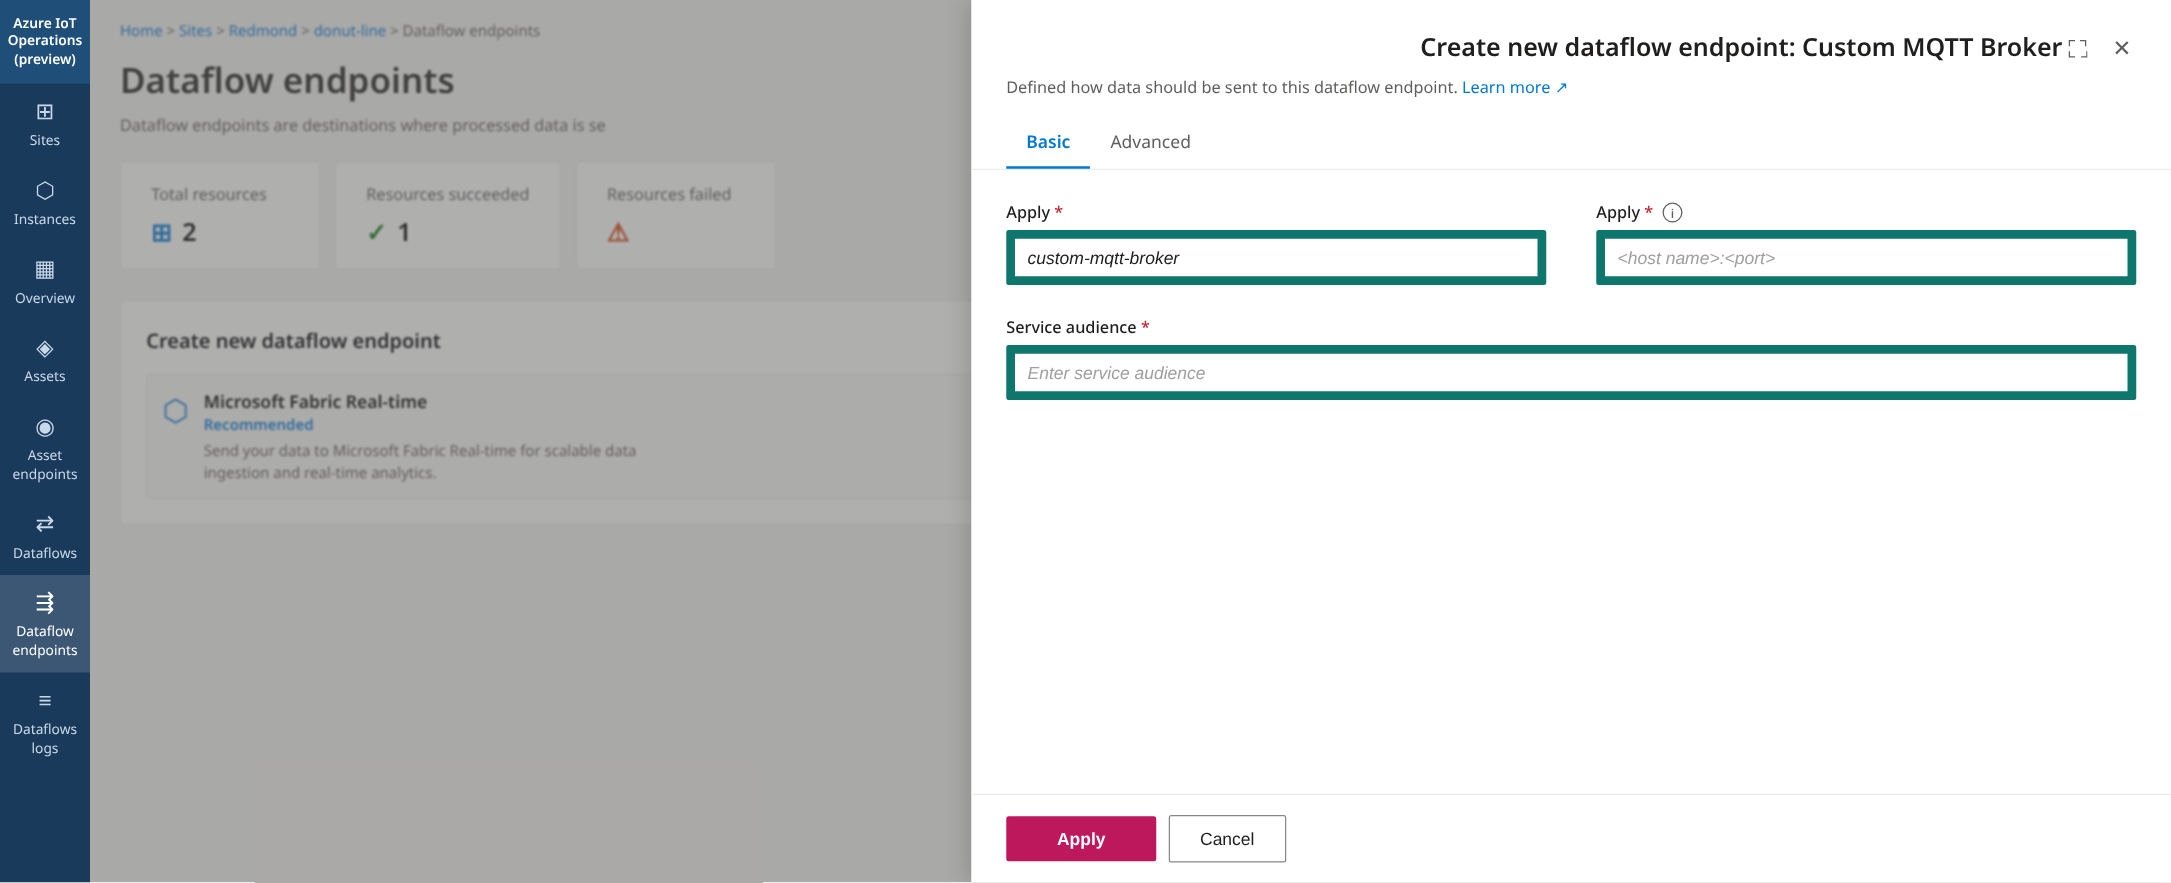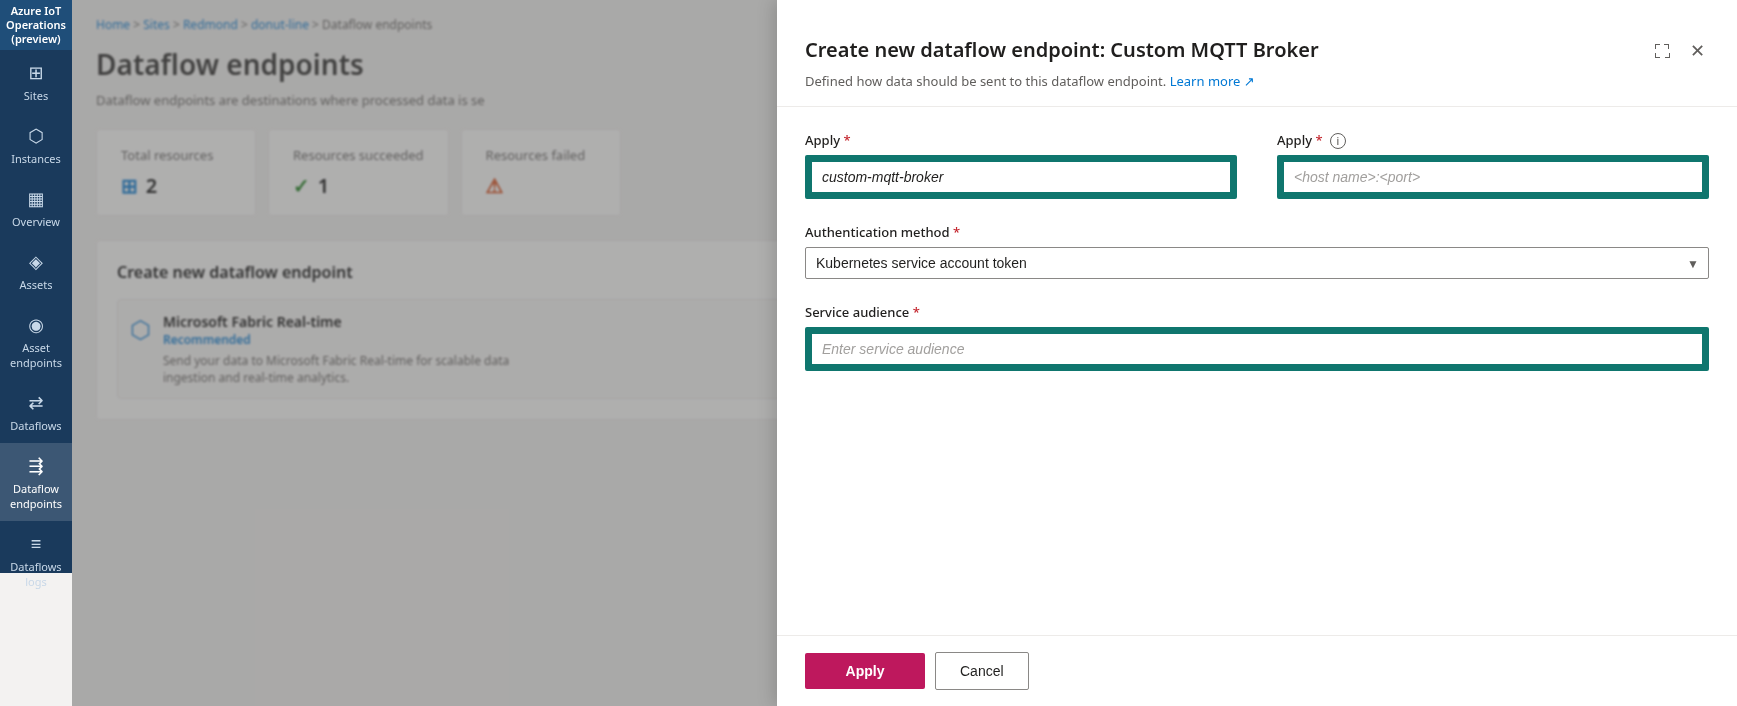--- a/index.html
+++ b/index.html
@@ -7,21 +7,21 @@
 
     
     .sidebar {
       width: 72px;
       background: #1a3a5c;
       display: flex;
       flex-direction: column;
       align-items: center;
       padding-top: 0;
       flex-shrink: 0;
-      height: 573px;
+      height: 706px;
     }
     .sidebar-header {
       width: 100%;
       background: #1f4e79;
       padding: 12px 6px;
       text-align: center;
       color: white;
       font-size: 11px;
       font-weight: 600;
       line-height: 1.3;
@@ -148,23 +148,22 @@
       flex-direction: column;
       box-shadow: -4px 0 16px rgba(0,0,0,0.15);
     }
     .panel-header {
       padding: 24px 28px 0;
       border-bottom: 1px solid #edebe9;
     }
     .panel-title-row {
       display: flex;
       align-items: flex-start;
-      justify-content: space-between;
+      justify-content: flex-end;
       margin-bottom: 6px;
-      margin-top: 12px;
     }
     .panel-title {
       font-size: 20px;
       font-weight: 600;
       color: #201f1e;
     }
     .panel-header-actions {
       display: flex;
       gap: 12px;
       align-items: center;
@@ -411,20 +410,24 @@
           </button>
           <button class="panel-action-btn" title="Close">✕</button>
         </div>
       </div>
       <p class="panel-subtitle">
         <span>Defined how data should be sent to this dataflow endpoint.</span>
         <a href="#">
           <span>Learn more</span> ↗
         </a>
       </p>
+      <div class="tabs">
+        <div class="tab active">Basic</div>
+        <div class="tab">Advanced</div>
+      </div>
     </div>
 
     <div class="panel-body">
       <div class="form-row">
         <div class="form-group">
           <label class="form-label">
             <span>Apply</span>
             <span class="required-star"> *</span>
           </label>
           <input class="form-input" type="text" value="custom-mqtt-broker" style="">
@@ -432,35 +435,20 @@
         <div class="form-group">
           <label class="form-label">
             <span>Apply</span>
             <span class="required-star"> *</span>
             <span class="info-icon">i</span>
           </label>
           <input class="form-input" type="text" placeholder="&lt;host name&gt;:&lt;port&gt;" style="">
         </div>
       </div>
 
-      <div class="form-group" style="margin-bottom: 24px;">
-        <label class="form-label">
-          <span>Authentication method</span>
-          <span class="required-star"> *</span>
-        </label>
-        <div class="form-select-wrapper">
-          <select class="form-select">
-            <option>Kubernetes service account token</option>
-            <option>X.509 certificate</option>
-            <option>SASL</option>
-            <option>None</option>
-          </select>
-          <span class="select-chevron">▼</span>
-        </div>
-      </div>
 
       <div class="form-group">
         <label class="form-label">
           <span>Service audience</span>
           <span class="required-star"> *</span>
         </label>
         <input class="form-input" type="text" placeholder="Enter service audience" style="">
       </div>
     </div>
 

